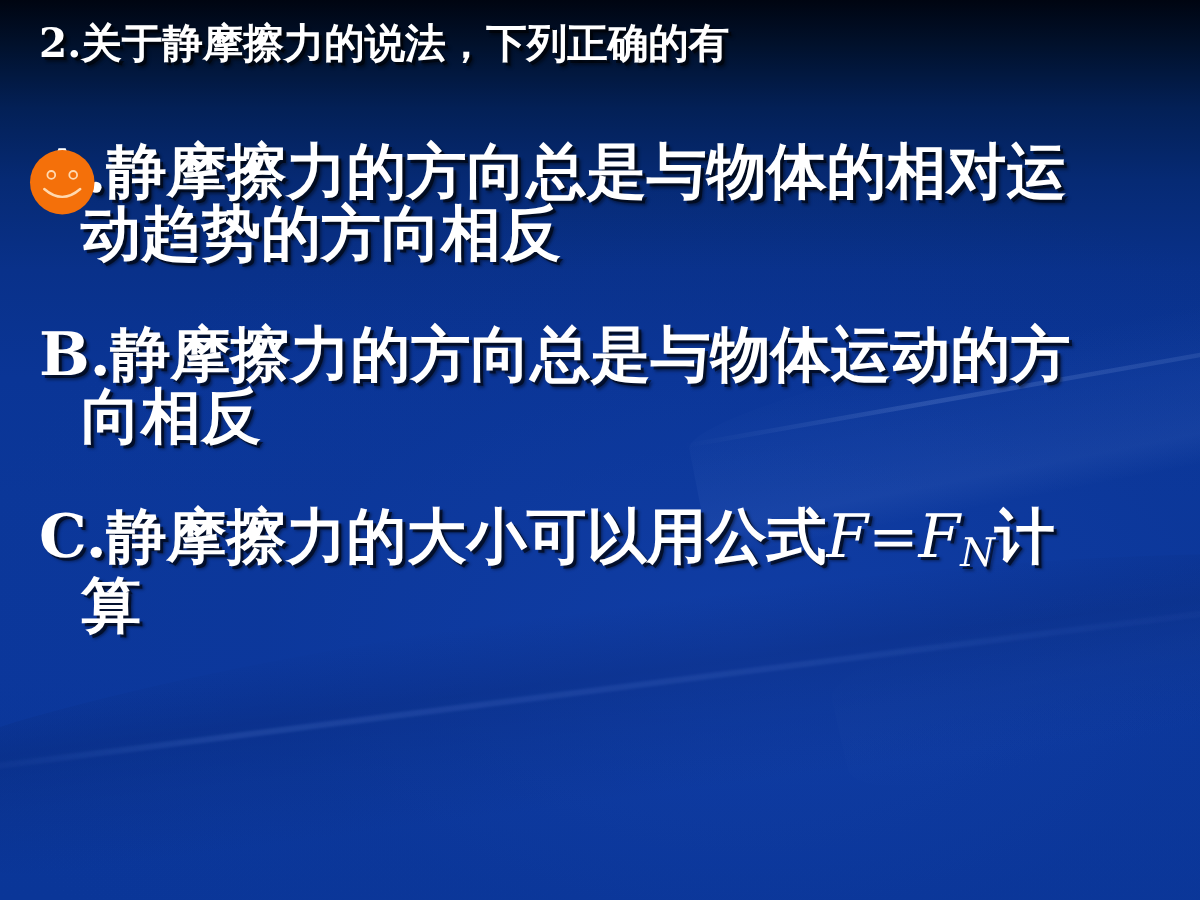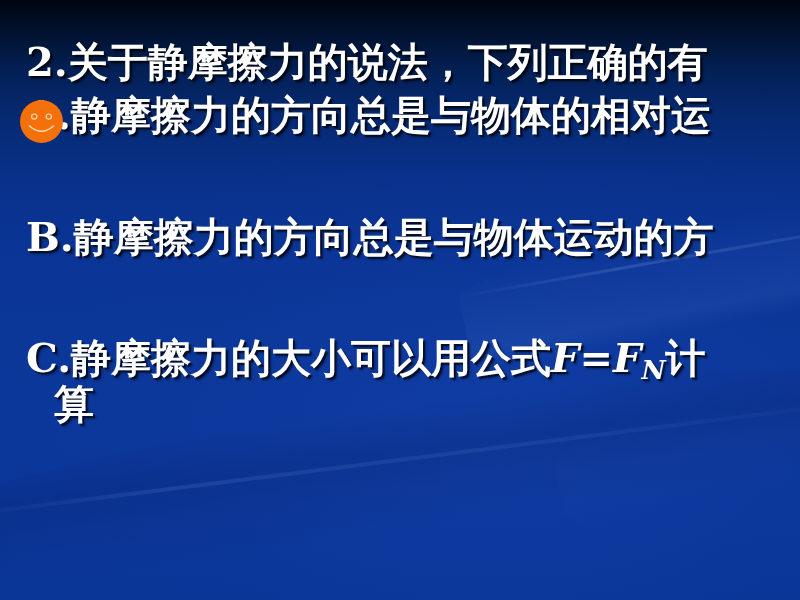--- a/index.html
+++ b/index.html
@@ -130,22 +130,22 @@
     color: #ffffff;
     font-weight: bold;
     line-height: 1.02;
     white-space: pre-wrap;
     text-shadow:
       2px 2px 0 rgba(0,0,0,0.55),
       3px 3px 2px rgba(0,0,0,0.40);
     letter-spacing: 0px;
   }
   .stem {
-    top: 42px;
-    font-size: 40px;
+    top: 16px;
+    font-size: 27px;
   }
   .opt {
     font-size: 40px;
   }
   .opt .cont {
     display: block;
     padding-left: 28px;
   }
   #opt-a { top: 95px; }
   #opt-b { top: 217px; }
@@ -155,21 +155,21 @@
   .marker {
     font-family: "DejaVu Serif", "Liberation Serif", serif;
     font-weight: bold;
   }
   .lead-num {
     font-family: "DejaVu Serif", "Liberation Serif", serif;
     font-weight: bold;
   }
   .formula {
     font-style: italic;
-    font-weight: bold;
+    font-weight: normal;
     font-family: "DejaVu Serif", "Liberation Serif", serif;
   }
   .formula .eq {
     font-style: normal;
   }
   .formula sub {
     font-style: italic;
     font-size: 0.66em;
     vertical-align: -0.25em;
     letter-spacing: 0;
@@ -196,23 +196,23 @@
   <div class="swoosh" id="swoosh-upper"></div>
   <div class="swoosh" id="swoosh-upper-edge"></div>
   <div class="swoosh" id="swoosh-right-low"></div>
   <div class="swoosh" id="swoosh-lower"></div>
   <div class="swoosh" id="swoosh-lower-edge"></div>
 
   <div id="content">
 
     <div class="line stem"><span class="lead-num">2.</span><span>关于静摩擦力的说法，下列正确的有</span></div>
 
-    <div class="line opt" id="opt-a"><span class="marker">A.</span><span>静摩擦力的方向总是与物体的相对运</span></div>
-
-    <div class="line opt" id="opt-b"><span class="marker">B.</span><span>静摩擦力的方向总是与物体运动的方</span></div>
+    <div class="line opt" id="opt-a"><span class="marker">A.</span><span>静摩擦力的方向总是与物体的相对运</span><span class="cont">动趋势的方向相反</span></div>
+
+    <div class="line opt" id="opt-b"><span class="marker">B.</span><span>静摩擦力的方向总是与物体运动的方</span><span class="cont">向相反</span></div>
 
     <div class="line opt" id="opt-c"><span class="marker">C.</span><span>静摩擦力的大小可以用公式</span><span class="formula"><span>F</span><span class="eq">=</span><span>F</span><sub>N</sub></span><span>计</span><span class="cont">算</span></div>
 
 
     <div id="smiley">
       <svg width="45" height="45" viewBox="0 0 45 45" aria-hidden="true">
         <circle cx="22.5" cy="22.5" r="21.5" fill="#f4700a"></circle>
         <circle cx="15.2" cy="17.6" r="2.6" fill="none" stroke="#ffd9b0" stroke-width="1.2"></circle>
         <circle cx="29.8" cy="17.6" r="2.6" fill="none" stroke="#ffd9b0" stroke-width="1.2"></circle>
         <path d="M 10.5 27.0 Q 22.5 37.5 34.5 27.0" fill="none" stroke="#ffd9b0" stroke-width="1.6" stroke-linecap="round"></path>

